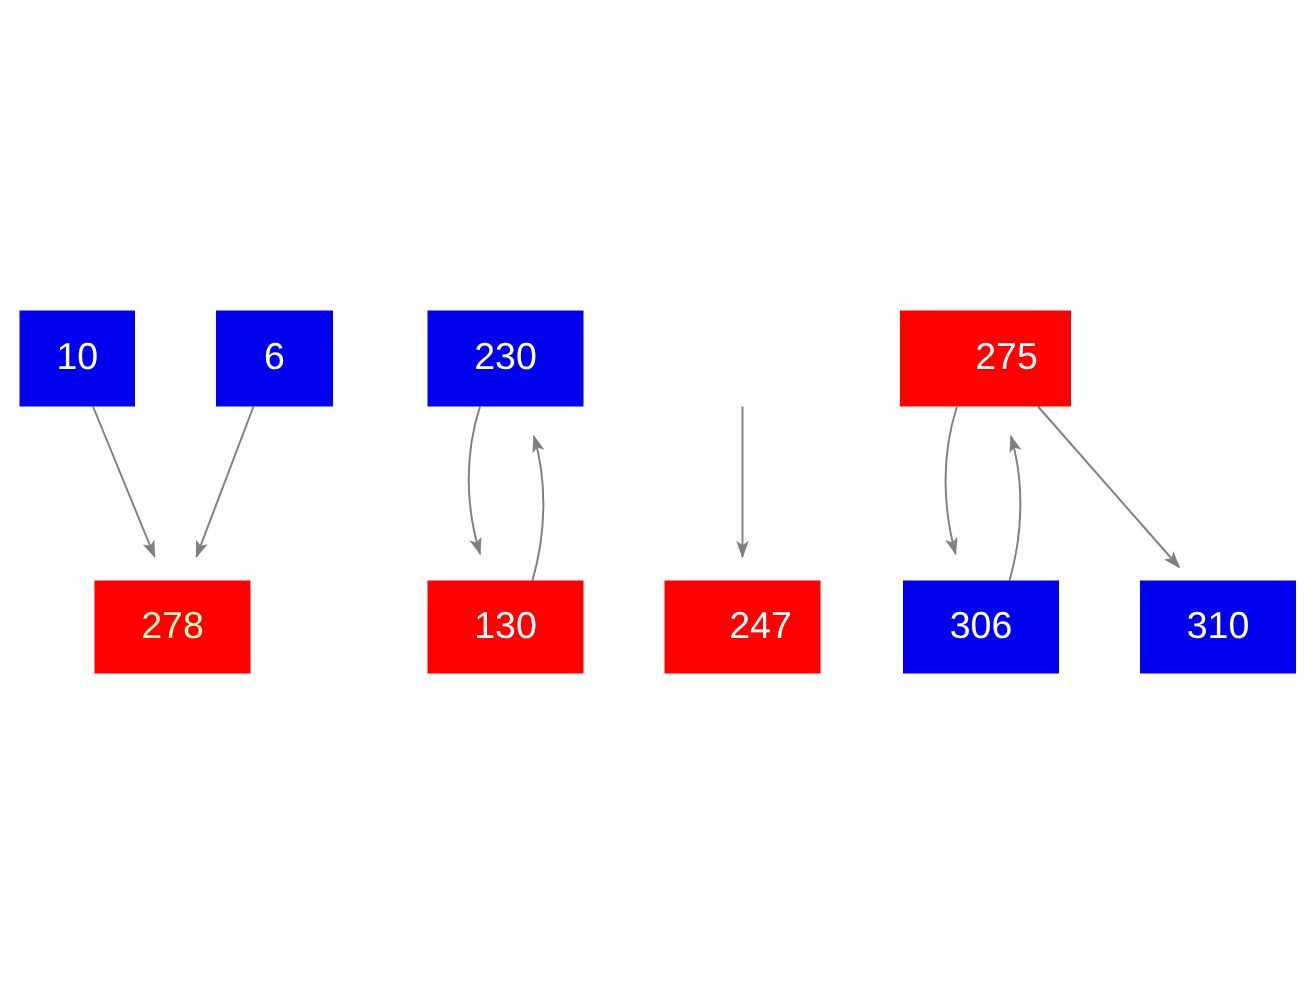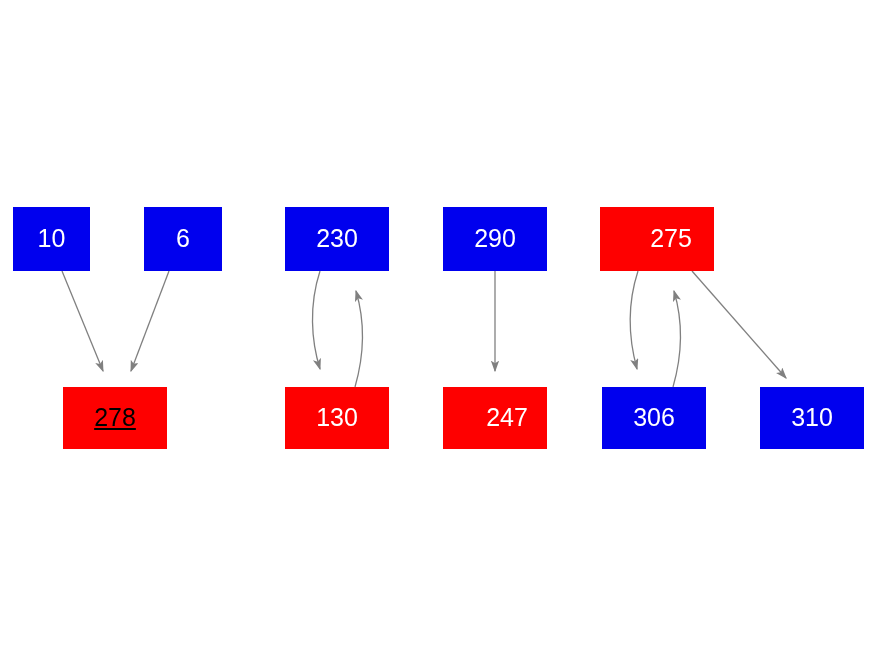--- a/index.html
+++ b/index.html
@@ -68,31 +68,28 @@
         <path d="M 692,271 L 786,378" fill="none" stroke="#808080" stroke-width="1.3" marker-end="url(#arrowhead)"></path>
       </g>
   </svg>
 
   <div class="node" style="left: 13px; top: 207px; width: 77px; height: 64px; background: rgb(0, 0, 238); color: rgb(255, 255, 255);">
     <span class="node-label">10</span>
   </div>
   <div class="node" style="left: 144px; top: 207px; width: 78px; height: 64px; background: rgb(0, 0, 238); color: rgb(255, 255, 255);">
     <span class="node-label">6</span>
   </div>
-  <div class="node" style="left: 63px; top: 387px; width: 104px; height: 62px; background: rgb(254, 0, 0); color: #000000; text-decoration: underline;">
+  <div class="node" style="left: 63px; top: 387px; width: 104px; height: 62px; background: rgb(254, 0, 0); color: #fef9c3;">
     <span class="node-label">278</span>
   </div>
   <div class="node" style="left: 285px; top: 207px; width: 104px; height: 64px; background: rgb(0, 0, 238); color: rgb(255, 255, 255);">
     <span class="node-label">230</span>
   </div>
   <div class="node" style="left: 285px; top: 387px; width: 104px; height: 62px; background: rgb(254, 0, 0); color: rgb(255, 255, 255);">
     <span class="node-label">130</span>
-  </div>
-  <div class="node" style="left: 443px; top: 207px; width: 104px; height: 64px; background: rgb(0, 0, 238); color: rgb(255, 255, 255);">
-    <span class="node-label">290</span>
   </div>
   <div class="node" style="left: 443px; top: 387px; width: 104px; height: 62px; background: rgb(254, 0, 0); color: rgb(255, 255, 255); padding-left: 24px;">
     <span class="node-label">247</span>
   </div>
   <div class="node" style="left: 600px; top: 207px; width: 114px; height: 64px; background: rgb(254, 0, 0); color: rgb(255, 255, 255); padding-left: 28px;">
     <span class="node-label">275</span>
   </div>
   <div class="node" style="left: 602px; top: 387px; width: 104px; height: 62px; background: rgb(0, 0, 238); color: rgb(255, 255, 255);">
     <span class="node-label">306</span>
   </div>

